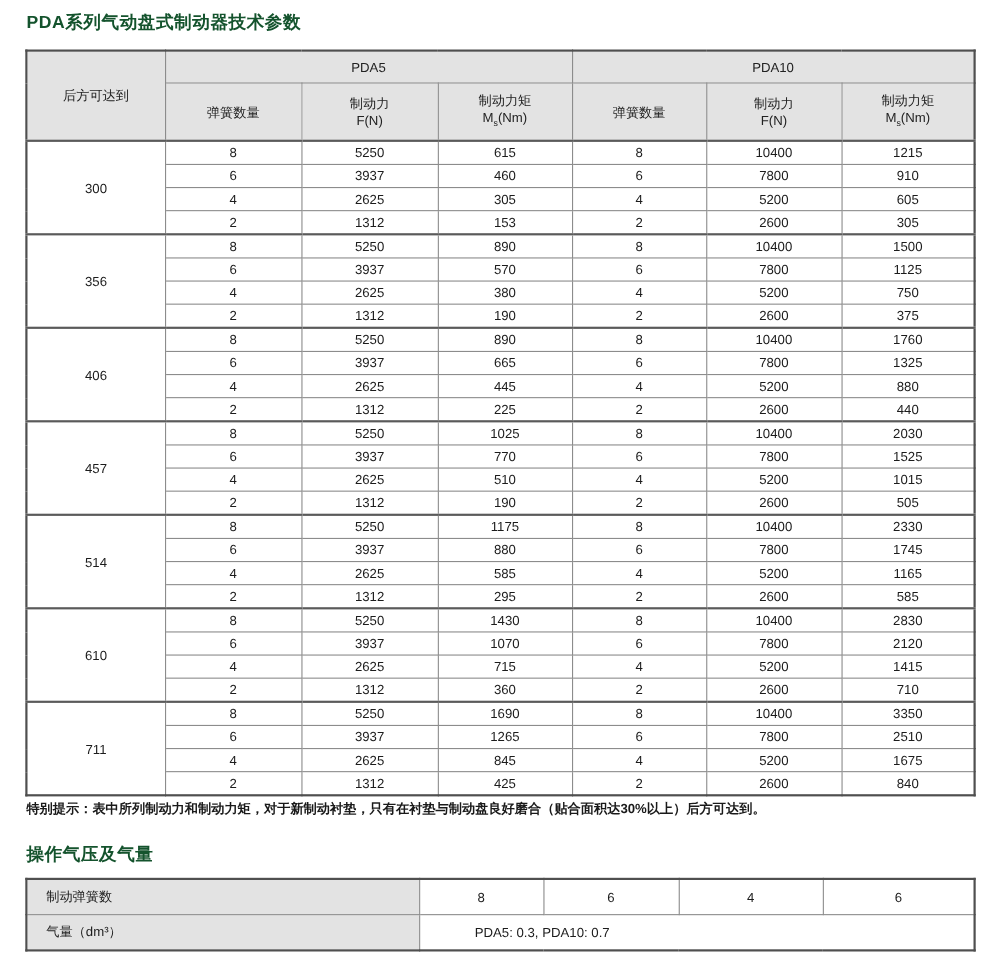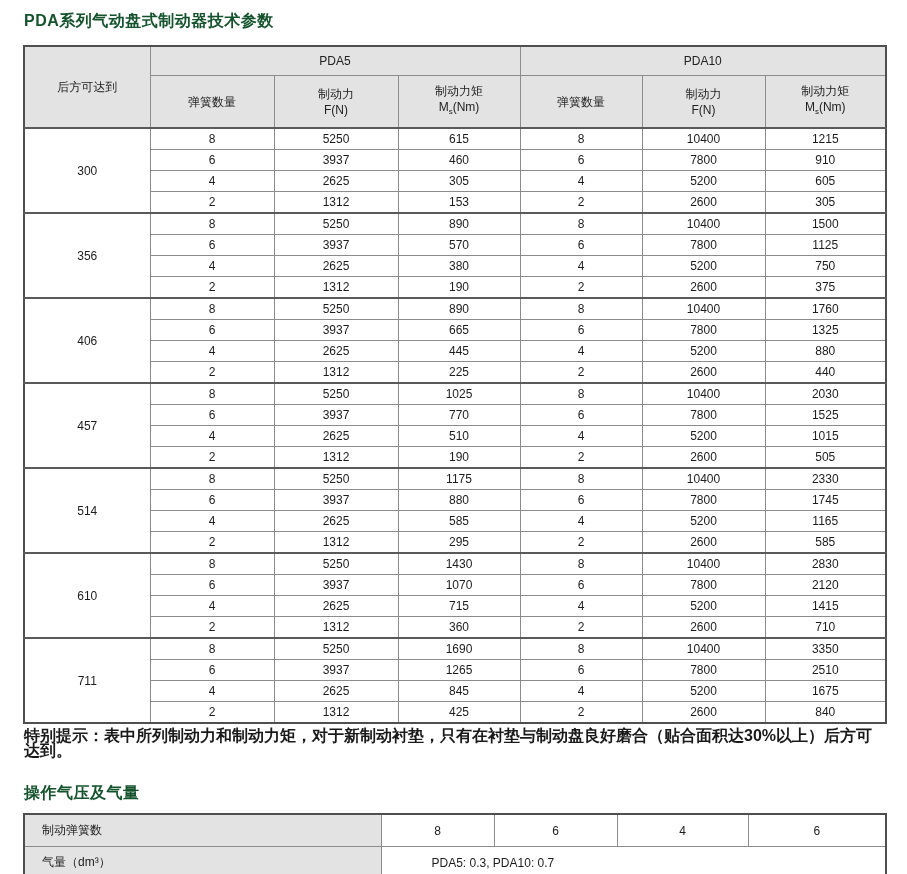--- a/index.html
+++ b/index.html
@@ -44,21 +44,21 @@
     background: #e3e3e3;
     color: #222;
   }
   .main-table thead tr.group-row th { height: 28px; }
   .main-table thead tr.sub-row th { height: 51px; line-height: 16px; }
   .main-table td { height: 20px; background: #ffffff; }
   .main-table tr.group-start td { border-top: 2px solid #5a5a5a; }
   .main-table sub { font-size: 8px; }
 
   .note {
-    font-size: 16px;
+    font-size: 12px;
     font-weight: bold;
     color: #1a1a1a;
     margin: 4px 0 0 1px;
     line-height: 15px;
   }
 
   
   .pressure-table td { height: 31px; }
   .pressure-table td.label {
     background: #e3e3e3;

